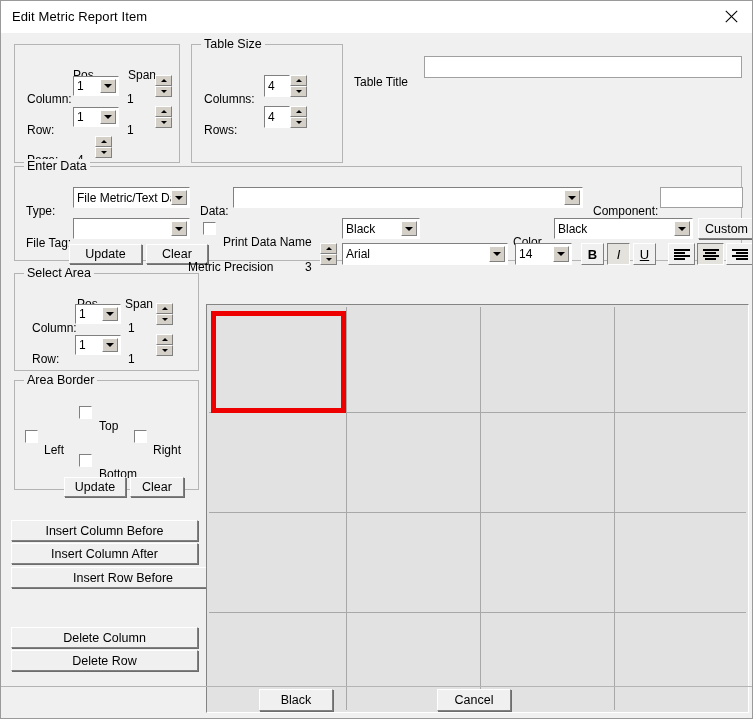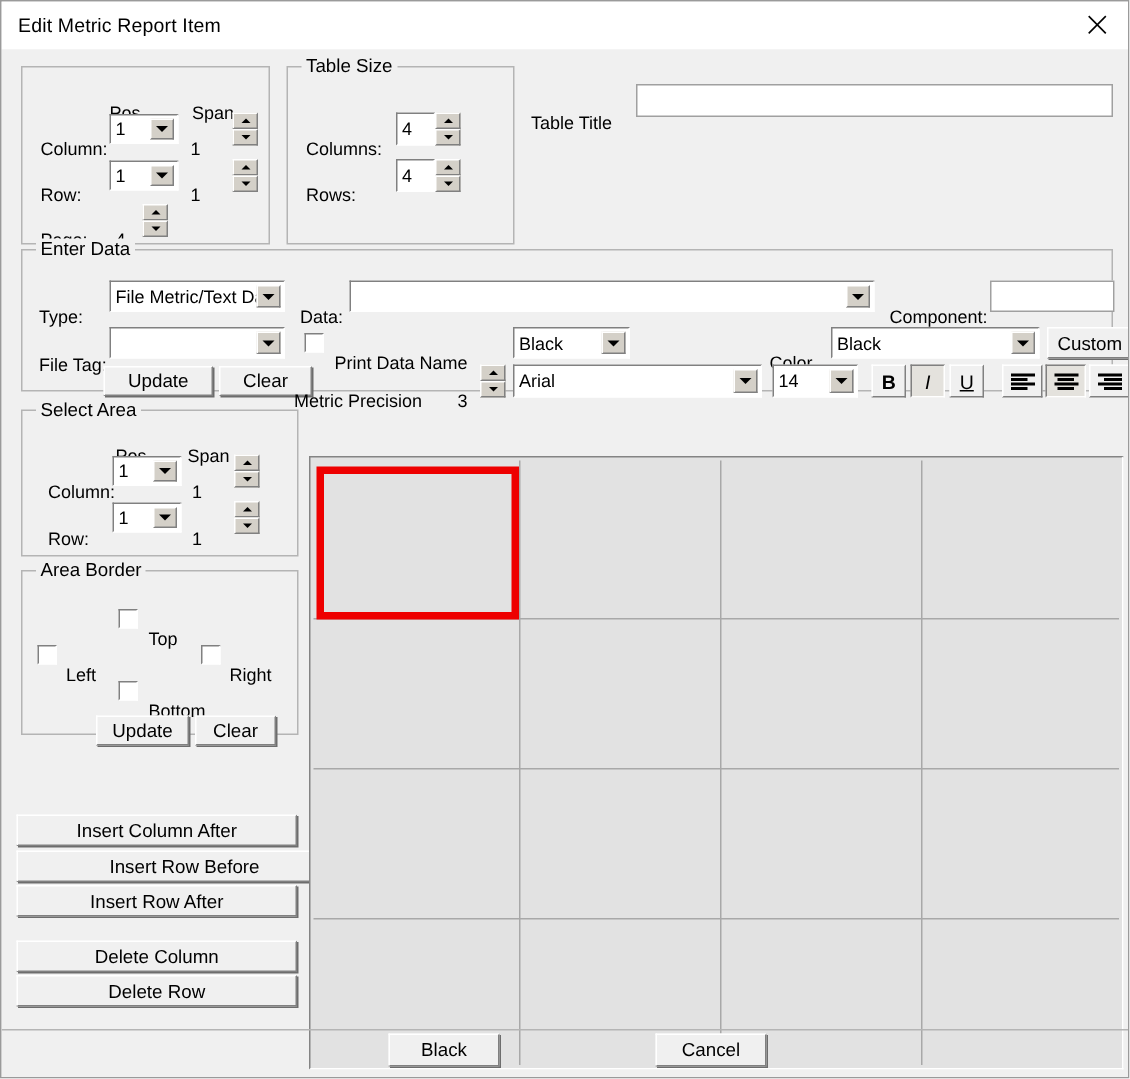--- a/index.html
+++ b/index.html
@@ -464,21 +464,21 @@
         <span class="ctext">Black</span>
         <span class="carrow">
             <i></i>
           </span>
       </div>
       <div class="btn" style="left:683px; top:51px; width:57px; height:21px;">Custom</div>
 
       <div class="btn" style="left:54px; top:77px; width:73px; height:20px;">Update</div>
       <div class="btn" style="left:131px; top:77px; width:62px; height:20px;">Clear</div>
 
-      <div class="lbl" style="left:181px; top:81px;">Metric Precision</div>
+      <div class="lbl" style="left:173px; top:81px;">Metric Precision</div>
       <div class="lbl" style="left:290px; top:81px;">3</div>
       <div class="spin" style="left:305px; top:76px; height:22px;">
         <div class="sb up">
             <i></i>
           </div>
         <div class="sb down">
             <i></i>
           </div>
       </div>
 
@@ -578,23 +578,23 @@
       <div class="cbox" style="left:119px; top:49px;"></div>
       <div class="lbl" style="left:138px; top:50px;">Right</div>
 
       <div class="cbox" style="left:64px; top:73px;"></div>
       <div class="lbl" style="left:84px; top:74px;">Bottom</div>
 
       <div class="btn" style="left:49px; top:96px; width:62px; height:20px;">Update</div>
       <div class="btn" style="left:115px; top:96px; width:54px; height:20px;">Clear</div>
     </div>
 
+    <div class="btn" style="left:10px; top:487px; width:187px; height:21px;">Insert Column Before</div>
     <div class="btn" style="left:10px; top:510px; width:187px; height:21px;">Insert Column After</div>
     <div class="btn" style="left:10px; top:534px; width:224px; height:21px;">Insert Row Before</div>
-    <div class="btn" style="left:10px; top:557px; width:187px; height:21px;">Insert Row After</div>
 
     <div class="btn" style="left:10px; top:594px; width:187px; height:21px;">Delete Column</div>
     <div class="btn" style="left:10px; top:617px; width:187px; height:21px;">Delete Row</div>
 
     <div class="gridwrap">
       <div class="gridinner">
 
         <div class="gline-v" style="left:137px;"></div>
         <div class="gline-v" style="left:271px;"></div>
         <div class="gline-v" style="left:405px;"></div>

